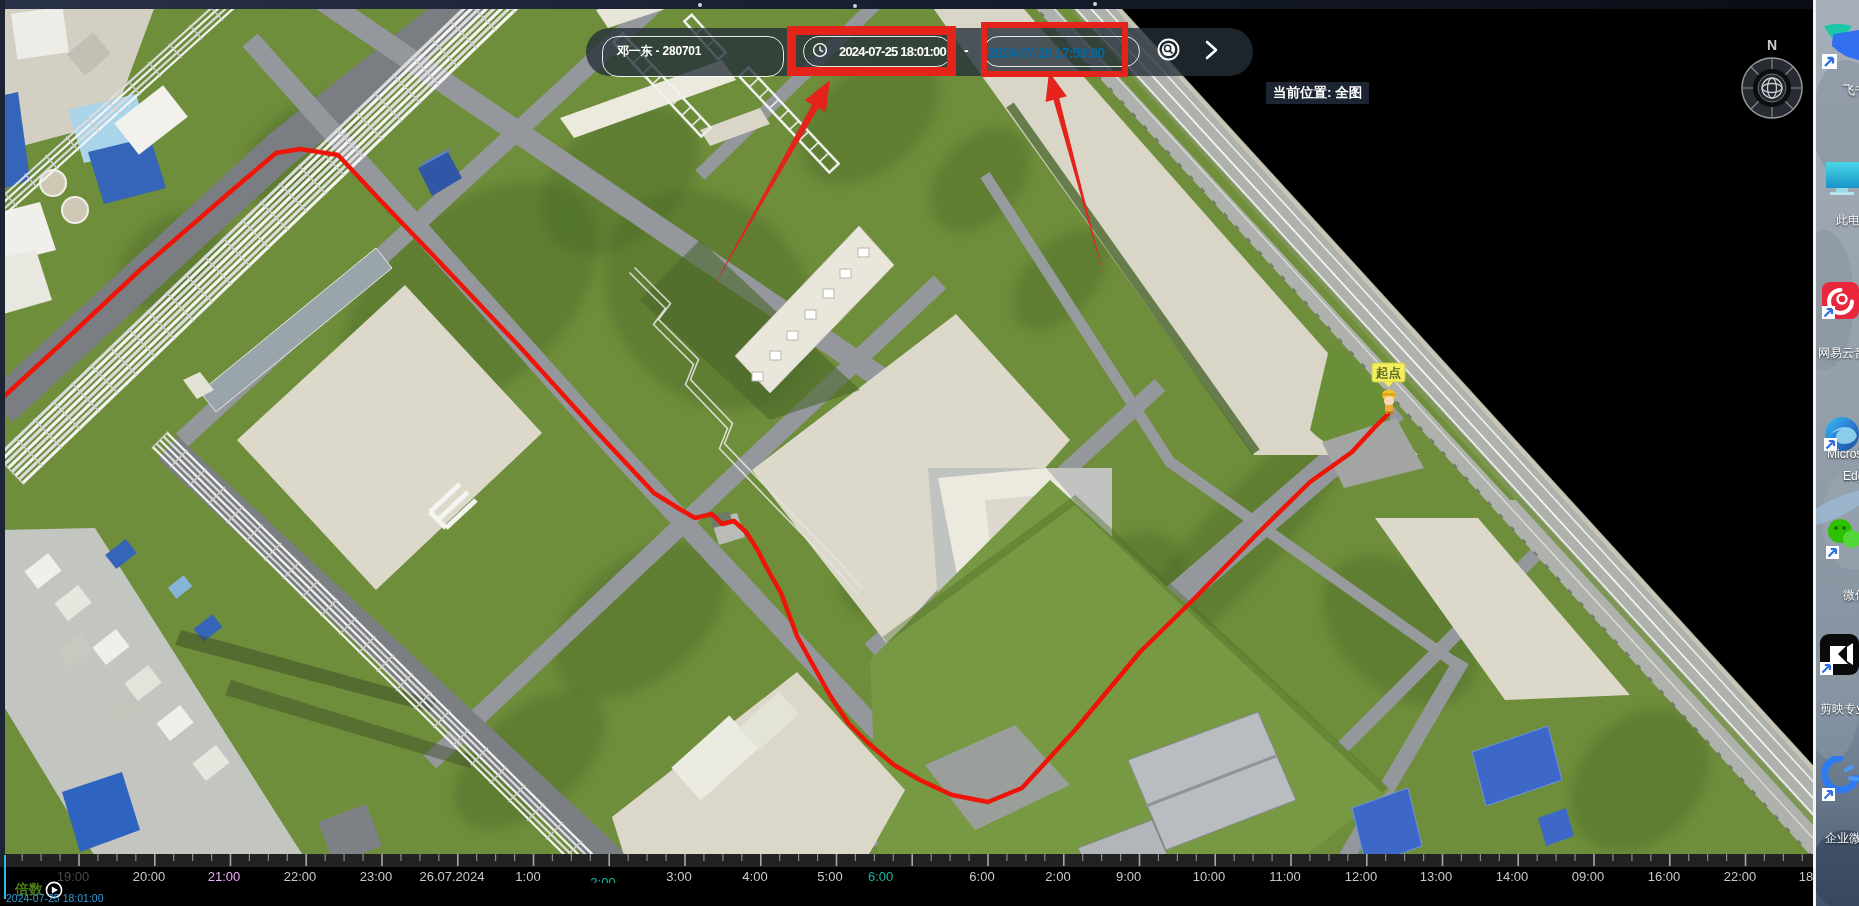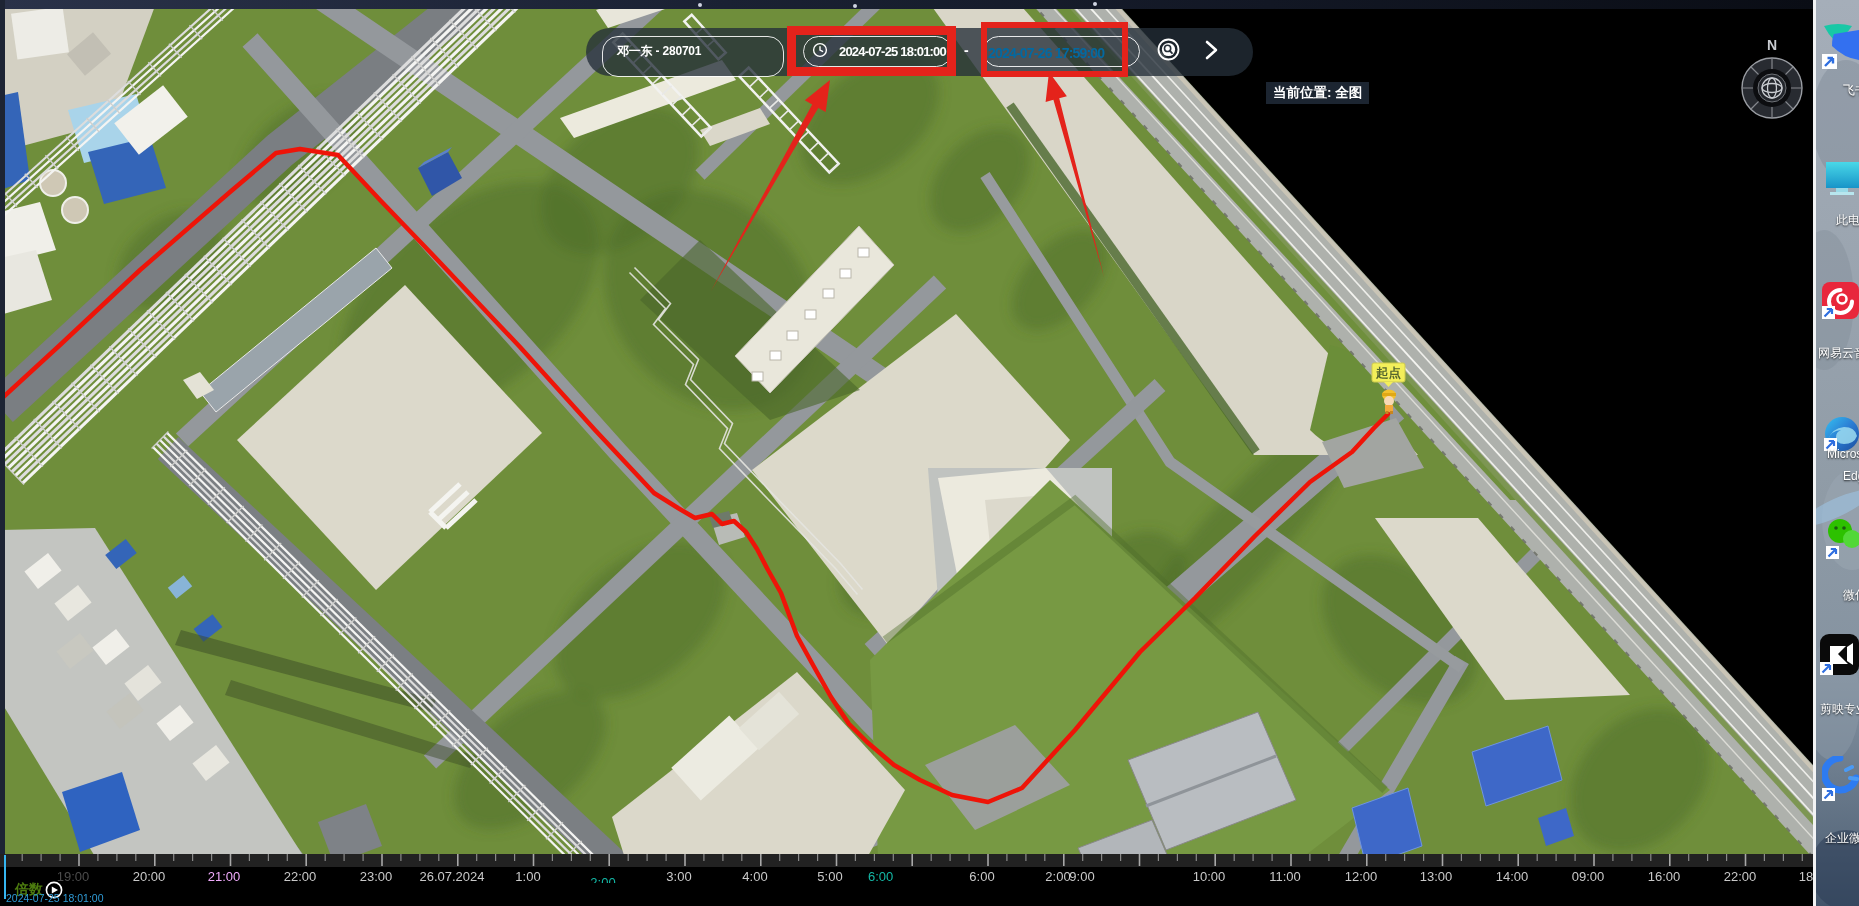--- a/index.html
+++ b/index.html
@@ -517,21 +517,21 @@
     <div style="position:absolute;left:338px;top:0;width:76px;text-align:center;color:#c9c9c9;">23:00</div>
     <div style="position:absolute;left:414px;top:0;width:76px;text-align:center;color:#c9c9c9;">26.07.2024</div>
     <div style="position:absolute;left:490px;top:0;width:76px;text-align:center;color:#c9c9c9;">1:00</div>
     <div style="position:absolute;left:565px;top:6px;width:76px;text-align:center;color:#14b8a6;">2:00</div>
     <div style="position:absolute;left:641px;top:0;width:76px;text-align:center;color:#c9c9c9;">3:00</div>
     <div style="position:absolute;left:717px;top:0;width:76px;text-align:center;color:#c9c9c9;">4:00</div>
     <div style="position:absolute;left:792px;top:0;width:76px;text-align:center;color:#c9c9c9;">5:00</div>
     <div style="position:absolute;left:868px;top:0;width:76px;text-align:left;color:#14b8a6;">6:00</div>
     <div style="position:absolute;left:944px;top:0;width:76px;text-align:center;color:#c9c9c9;">6:00</div>
     <div style="position:absolute;left:1020px;top:0;width:76px;text-align:center;color:#c9c9c9;">2:00</div>
-    <div style="position:absolute;left:1044px;top:0;width:76px;text-align:center;color:#c9c9c9;">9:00</div>
+    <div style="position:absolute;left:1116px;top:0;width:76px;text-align:left;color:#c9c9c9;">9:00</div>
     <div style="position:absolute;left:1171px;top:0;width:76px;text-align:center;color:#c9c9c9;">10:00</div>
     <div style="position:absolute;left:1247px;top:0;width:76px;text-align:center;color:#c9c9c9;">11:00</div>
     <div style="position:absolute;left:1323px;top:0;width:76px;text-align:center;color:#c9c9c9;">12:00</div>
     <div style="position:absolute;left:1398px;top:0;width:76px;text-align:center;color:#c9c9c9;">13:00</div>
     <div style="position:absolute;left:1474px;top:0;width:76px;text-align:center;color:#c9c9c9;">14:00</div>
     <div style="position:absolute;left:1550px;top:0;width:76px;text-align:center;color:#c9c9c9;">09:00</div>
     <div style="position:absolute;left:1626px;top:0;width:76px;text-align:center;color:#c9c9c9;">16:00</div>
     <div style="position:absolute;left:1702px;top:0;width:76px;text-align:center;color:#c9c9c9;">22:00</div>
     <div style="position:absolute;left:1777px;top:0;width:76px;text-align:center;color:#c9c9c9;">18:00</div>
   </div>

